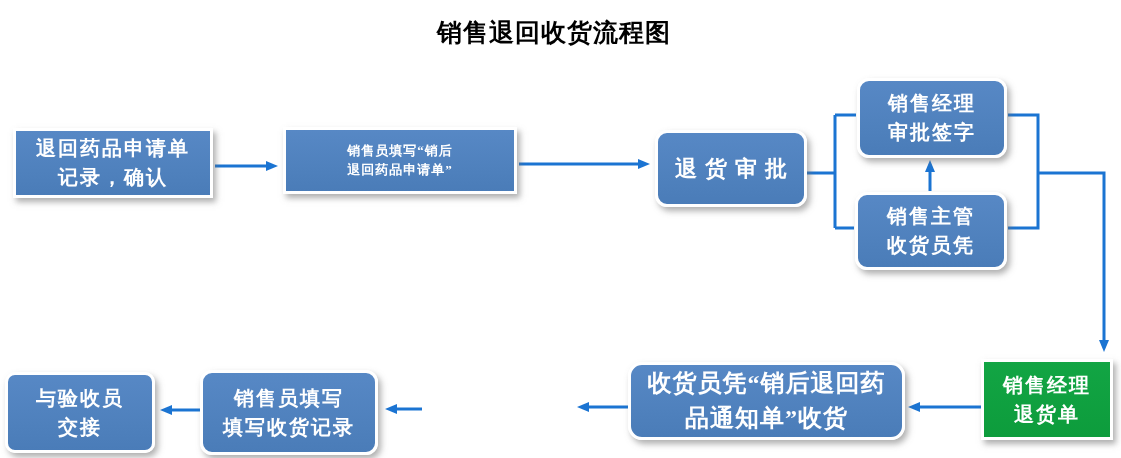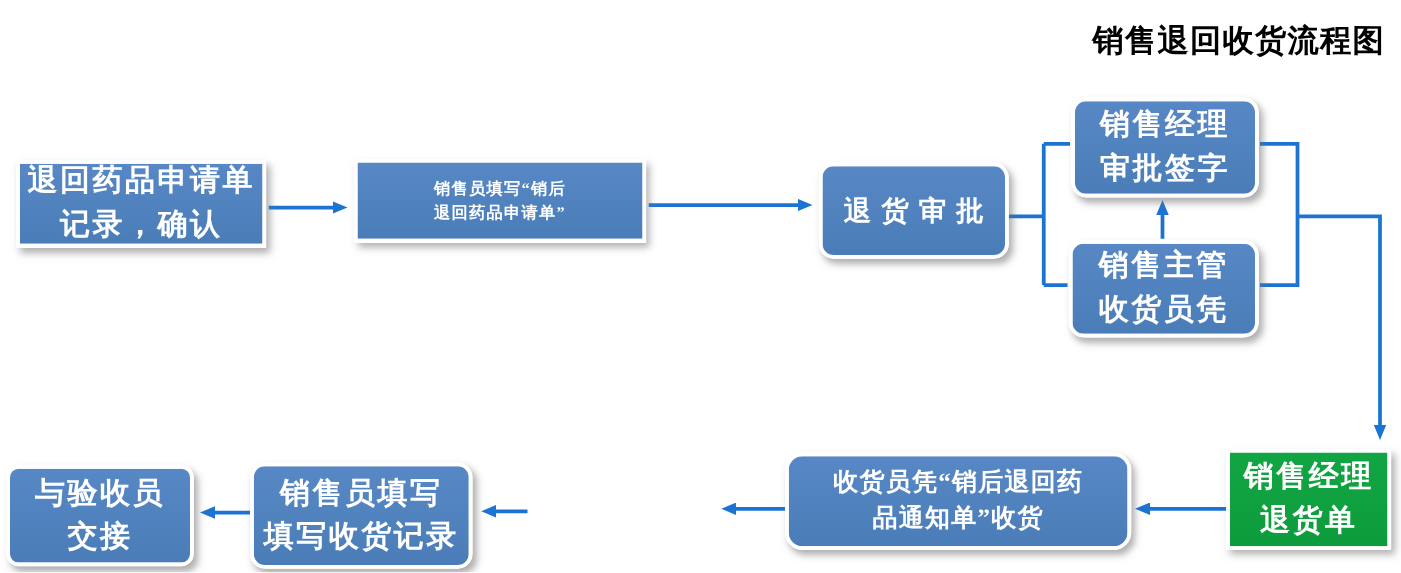--- a/index.html
+++ b/index.html
@@ -6,38 +6,38 @@
   .canvas {
     position:relative;
     width:1121px; height:458px;
     background:#ffffff;
     overflow:hidden;
     font-family:"Liberation Sans", sans-serif;
   }
   .title {
     position:absolute;
     top:16px; left:0; width:1108px;
-    text-align:right;
+    text-align:center;
     font-size:25px;
     font-weight:bold;
     color:#000000;
     letter-spacing:1px;
   }
   .node {
     position:absolute;
     box-sizing:border-box;
     display:flex;
     align-items:center;
     justify-content:center;
     text-align:center;
     white-space:pre-line;
     color:#ffffff;
     font-weight:bold;
     font-family:"Liberation Serif", serif;
-    font-size:24px;
+    font-size:20px;
     line-height:1.45;
     letter-spacing:2px;
     background:linear-gradient(180deg,#5788c5 0%, #4e80bc 70%, #4a7cb8 100%);
     border:3px solid #ffffff;
     box-shadow:3px 4px 6px rgba(110,110,110,0.55);
   }
   .node.green {
     background:linear-gradient(180deg,#12a544 0%, #0d9c3c 100%);
   }
   .node.wide-space { letter-spacing:8px; text-indent:8px; }
@@ -80,21 +80,21 @@
 
   <div class="node" style="left:857px; top:78px; width:150px; height:80px; border-radius:12px;">销售经理
 审批签字</div>
 
   <div class="node" style="left:855px; top:192px; width:152px; height:78px; border-radius:12px;">销售主管
 收货员凭</div>
 
   <div class="node green" style="left:981px; top:359px; width:132px; height:81px;">销售经理
 退货单</div>
 
-  <div class="node" style="left:628px; top:362px; width:277px; height:78px; border-radius:14px; font-size:20px; letter-spacing:1px;">收货员凭“销后退回药
+  <div class="node" style="left:628px; top:362px; width:277px; height:78px; border-radius:14px; font-size:24px; letter-spacing:1px;">收货员凭“销后退回药
 品通知单”收货</div>
 
 
   <div class="node" style="left:200px; top:370px; width:178px; height:85px; border-radius:12px;">销售员填写
 填写收货记录</div>
 
   <div class="node" style="left:5px; top:372px; width:150px; height:81px; border-radius:10px;">与验收员
 交接</div>
 
 </div>

